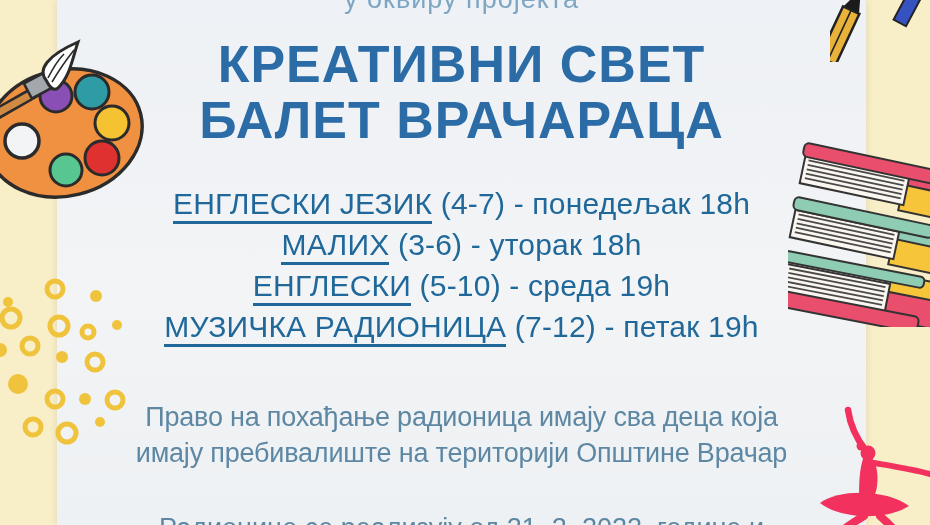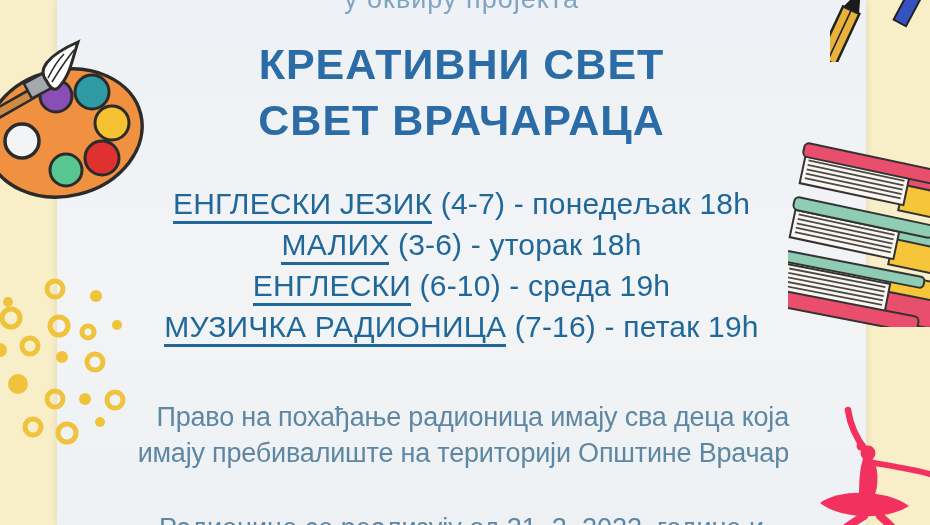--- a/index.html
+++ b/index.html
@@ -14,34 +14,34 @@
     box-shadow:0 0 8px rgba(0,0,0,0.10);
   }
   .top-text{
     position:absolute; top:-16px; left:0; width:100%;
     text-align:center; font-size:27px; line-height:30px;
     color:#7ea6c3; letter-spacing:1px;
   }
   .title{
     position:absolute; top:36px; left:0; width:100%; margin:0;
     text-align:center; color:#2c6ca6; font-weight:bold;
-    font-size:43px; line-height:56px; letter-spacing:1px;
+    font-size:52px; line-height:56px; letter-spacing:1px;
   }
   .title span{display:block;}
   .schedule{
     position:absolute; top:183px; left:0; width:100%;
     text-align:center; color:#20689a; font-weight:normal;
     font-size:30px; line-height:41px; letter-spacing:0.2px;
   }
   .wname{
     border-bottom:3px solid #20689a; padding-bottom:1px;
   }
   .eligibility{
     position:absolute; top:399px; left:50%; transform:translateX(-50%);
-    width:655px; margin:0; text-align:right;
+    width:655px; margin:0; text-align:center;
     color:#5d87a3; font-size:27px; line-height:36px; font-weight:normal;
     letter-spacing:-0.2px;
   }
   .bottom-text{
     position:absolute; top:511px; left:0; width:100%; margin:0;
     text-align:center; color:#5d87a3; font-size:27px; line-height:34px;
   }
   .deco{position:absolute;}
   .deco-palette{left:-14px; top:30px;}
   .deco-dots{left:0; top:272px;}
@@ -52,28 +52,28 @@
 </head>
 <body>
 
 <div class="canvas">
 
   <div class="paper">
     <div class="top-text">у оквиру пројекта</div>
 
     <h1 class="title">
       <span>КРЕАТИВНИ СВЕТ</span>
-      <span>СВЕТ ВРАЧАРАЦА</span>
+      <span>БАЛЕТ ВРАЧАРАЦА</span>
     </h1>
 
     <div class="schedule">
       <div class="row"><span class="wname">ЕНГЛЕСКИ ЈЕЗИК</span><span class="wdetails"> (4-7) - понедељак 18h</span></div>
       <div class="row"><span class="wname">МАЛИХ</span><span class="wdetails"> (3-6) - уторак 18h</span></div>
-      <div class="row"><span class="wname">ЕНГЛЕСКИ</span><span class="wdetails"> (6-10) - среда 19h</span></div>
-      <div class="row"><span class="wname">МУЗИЧКА РАДИОНИЦА</span><span class="wdetails"> (7-16) - петак 19h</span></div>
+      <div class="row"><span class="wname">ЕНГЛЕСКИ</span><span class="wdetails"> (5-10) - среда 19h</span></div>
+      <div class="row"><span class="wname">МУЗИЧКА РАДИОНИЦА</span><span class="wdetails"> (7-12) - петак 19h</span></div>
     </div>
 
     <p class="eligibility">Право на похађање радионица имају сва деца која имају пребивалиште на територији Општине Врачар</p>
     <p class="bottom-text">Радионице се реализују од 21. 2. 2022. године и</p>
   </div>
 
   <svg class="deco deco-palette" width="165" height="178" viewBox="0 0 165 178">
     <ellipse cx="78" cy="103" rx="79" ry="63" fill="#ef9141" stroke="#2b2b2b" stroke-width="3.5" transform="rotate(-14 78 103)"></ellipse>
     <path d="M0 90 L54 59" stroke="#2b2b2b" stroke-width="12" stroke-linecap="round"></path>
     <path d="M1 89 L53 60" stroke="#d18a42" stroke-width="7" stroke-linecap="round"></path>

